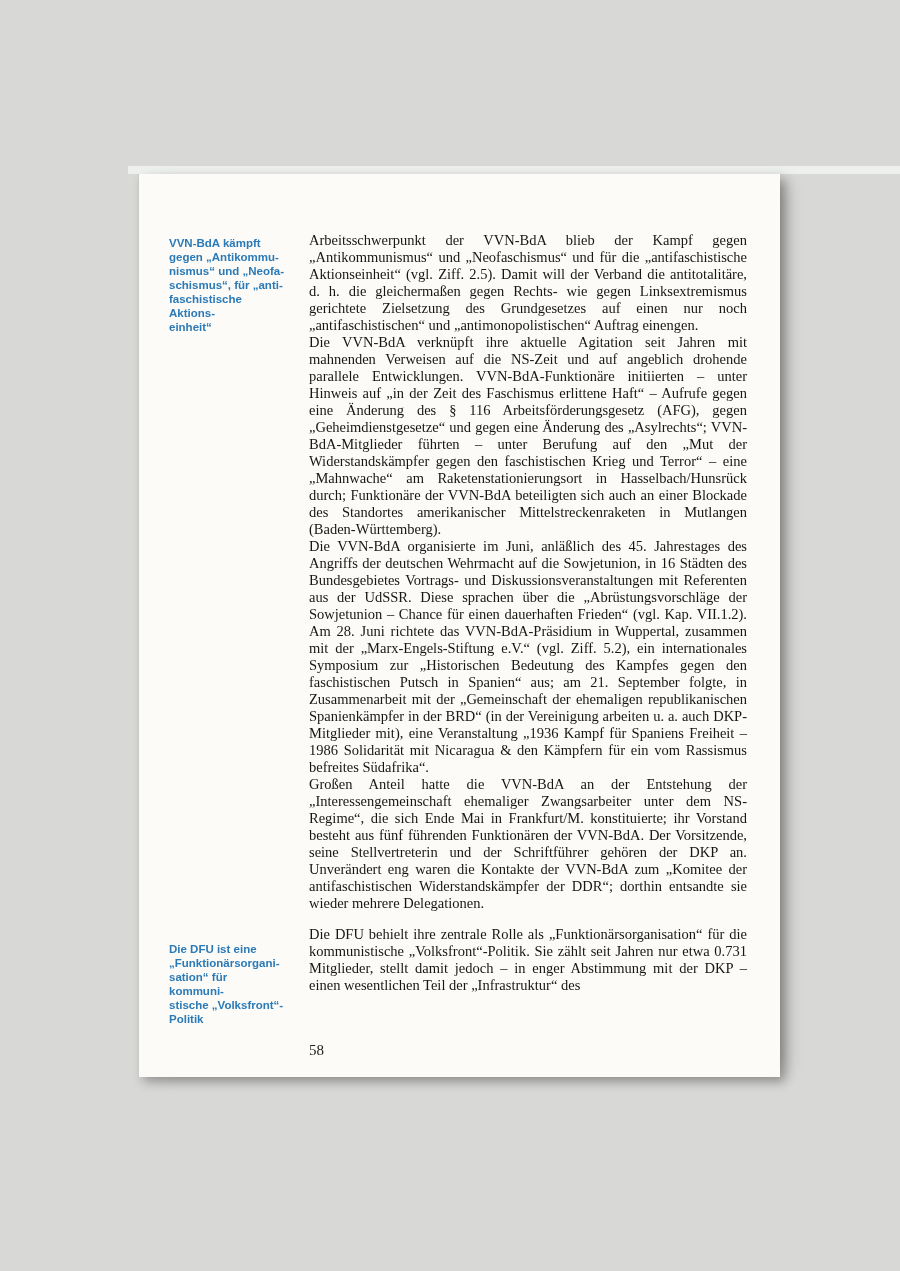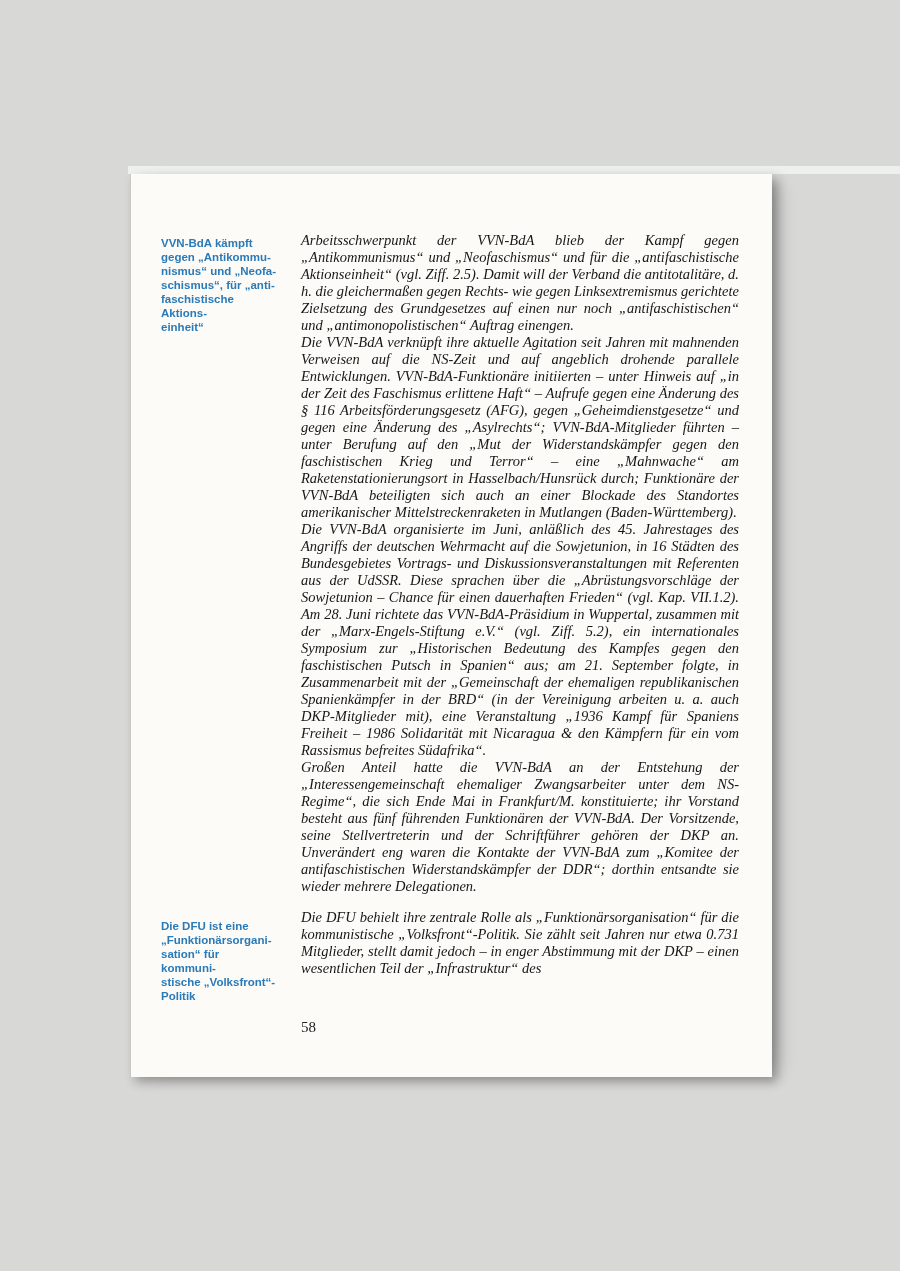--- a/index.html
+++ b/index.html
@@ -19,46 +19,46 @@
     position: absolute;
     left: 128px;
     top: 166px;
     right: 0;
     height: 8px;
     background: #eef0ee;
   }
 
   .page {
     position: absolute;
-    left: 130px;
+    left: 138px;
     top: 174px;
     width: 641px;
     height: 903px;
     background: #fcfbf7;
     border-left: 1px solid #c9c9c5;
     box-shadow: 5px 5px 10px rgba(0,0,0,0.30),
                 14px 2px 18px -8px rgba(0,0,0,0.18);
   }
 
   .content { padding: 58px 33px 0 30px; }
 
   .row { display: flex; align-items: flex-start; }
   .margin-col { flex: 0 0 115px; margin-right: 25px; }
-  .text-col { flex: 1; min-width: 0; font-style: italic; }
+  .text-col { flex: 1; min-width: 0; }
 
   .margin-note {
     white-space: pre-line;
     font-family: "Liberation Sans", sans-serif;
     font-weight: bold;
     font-size: 11.5px;
     line-height: 14px;
     color: #2b7ab8;
   }
   .note-1 { margin-top: 4px; }
-  .note-2 { margin-top: 10px; }
+  .note-2 { margin-top: 16px; }
 
   .text-col p {
     margin: 0;
     font-size: 14.5px;
     line-height: 17px;
     color: #161616;
     text-align: justify;
     hyphens: auto;
     -webkit-hyphens: auto;
   }

